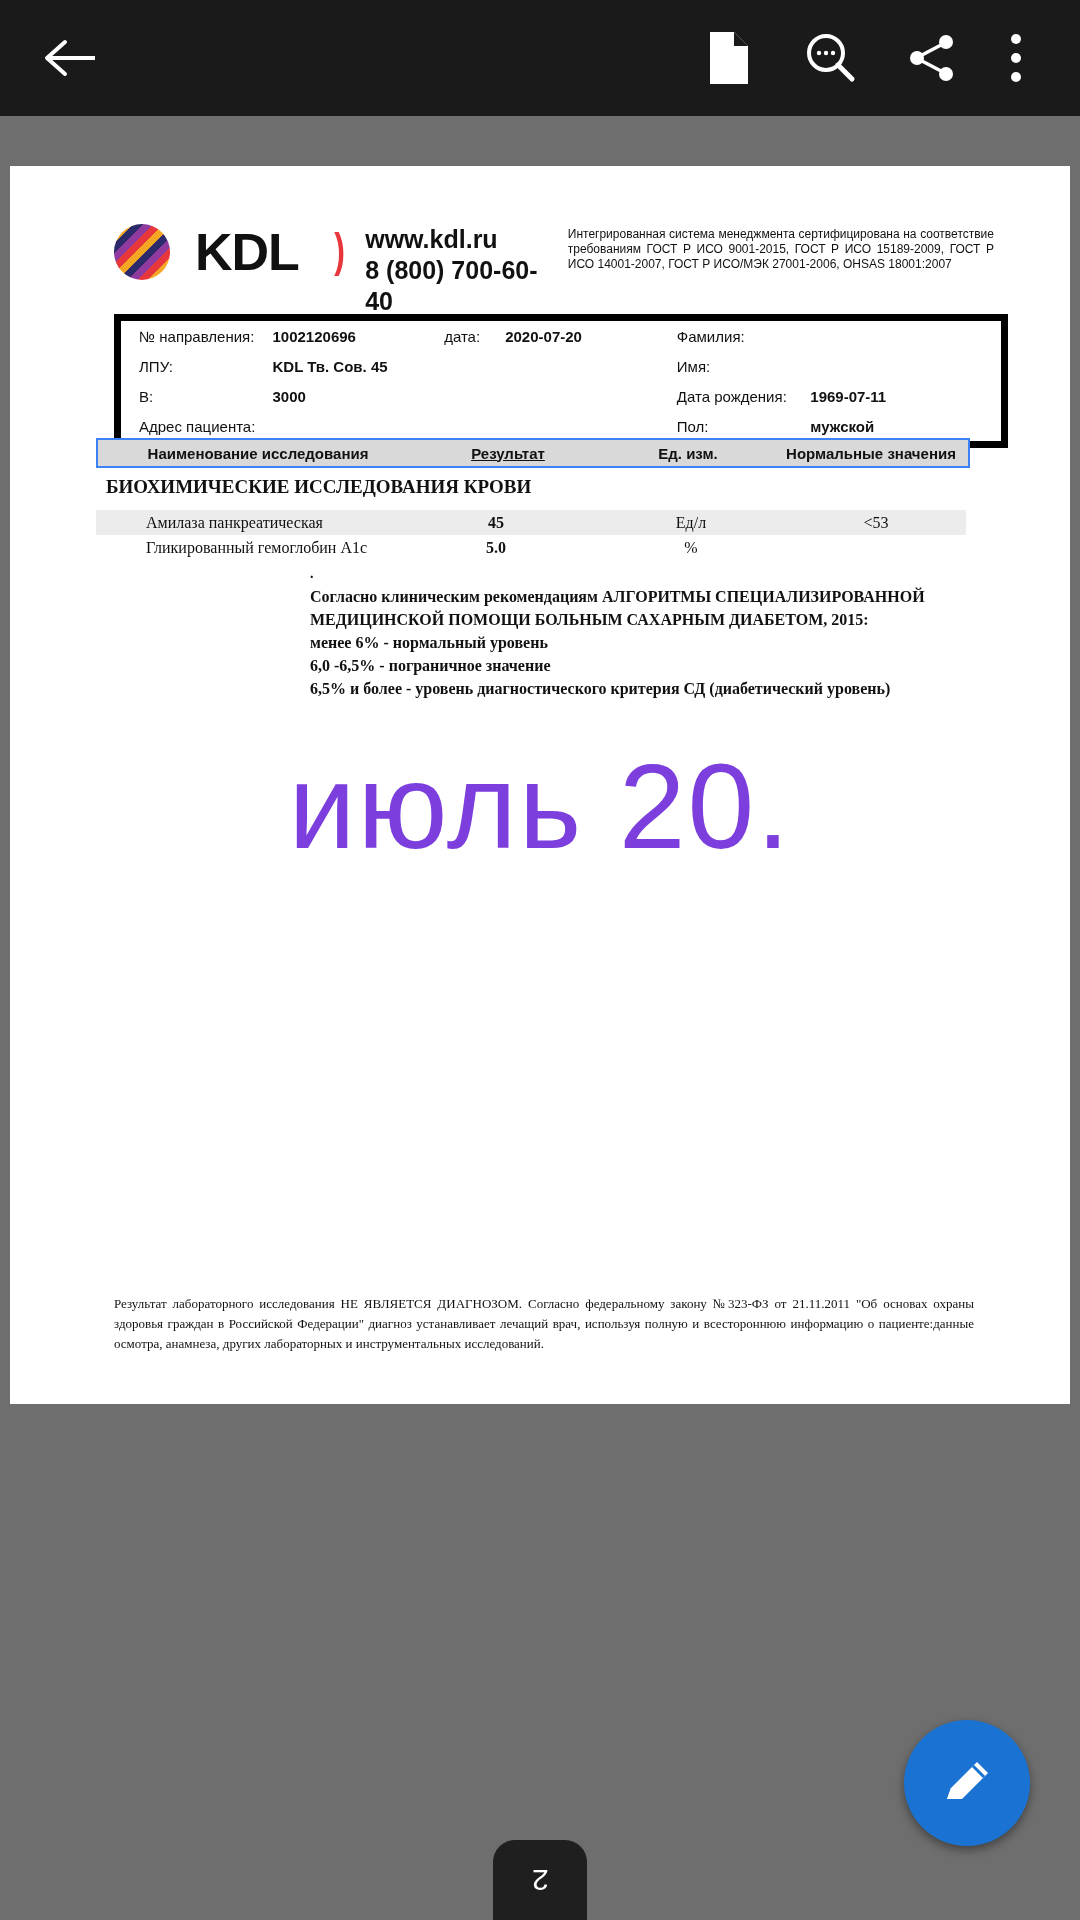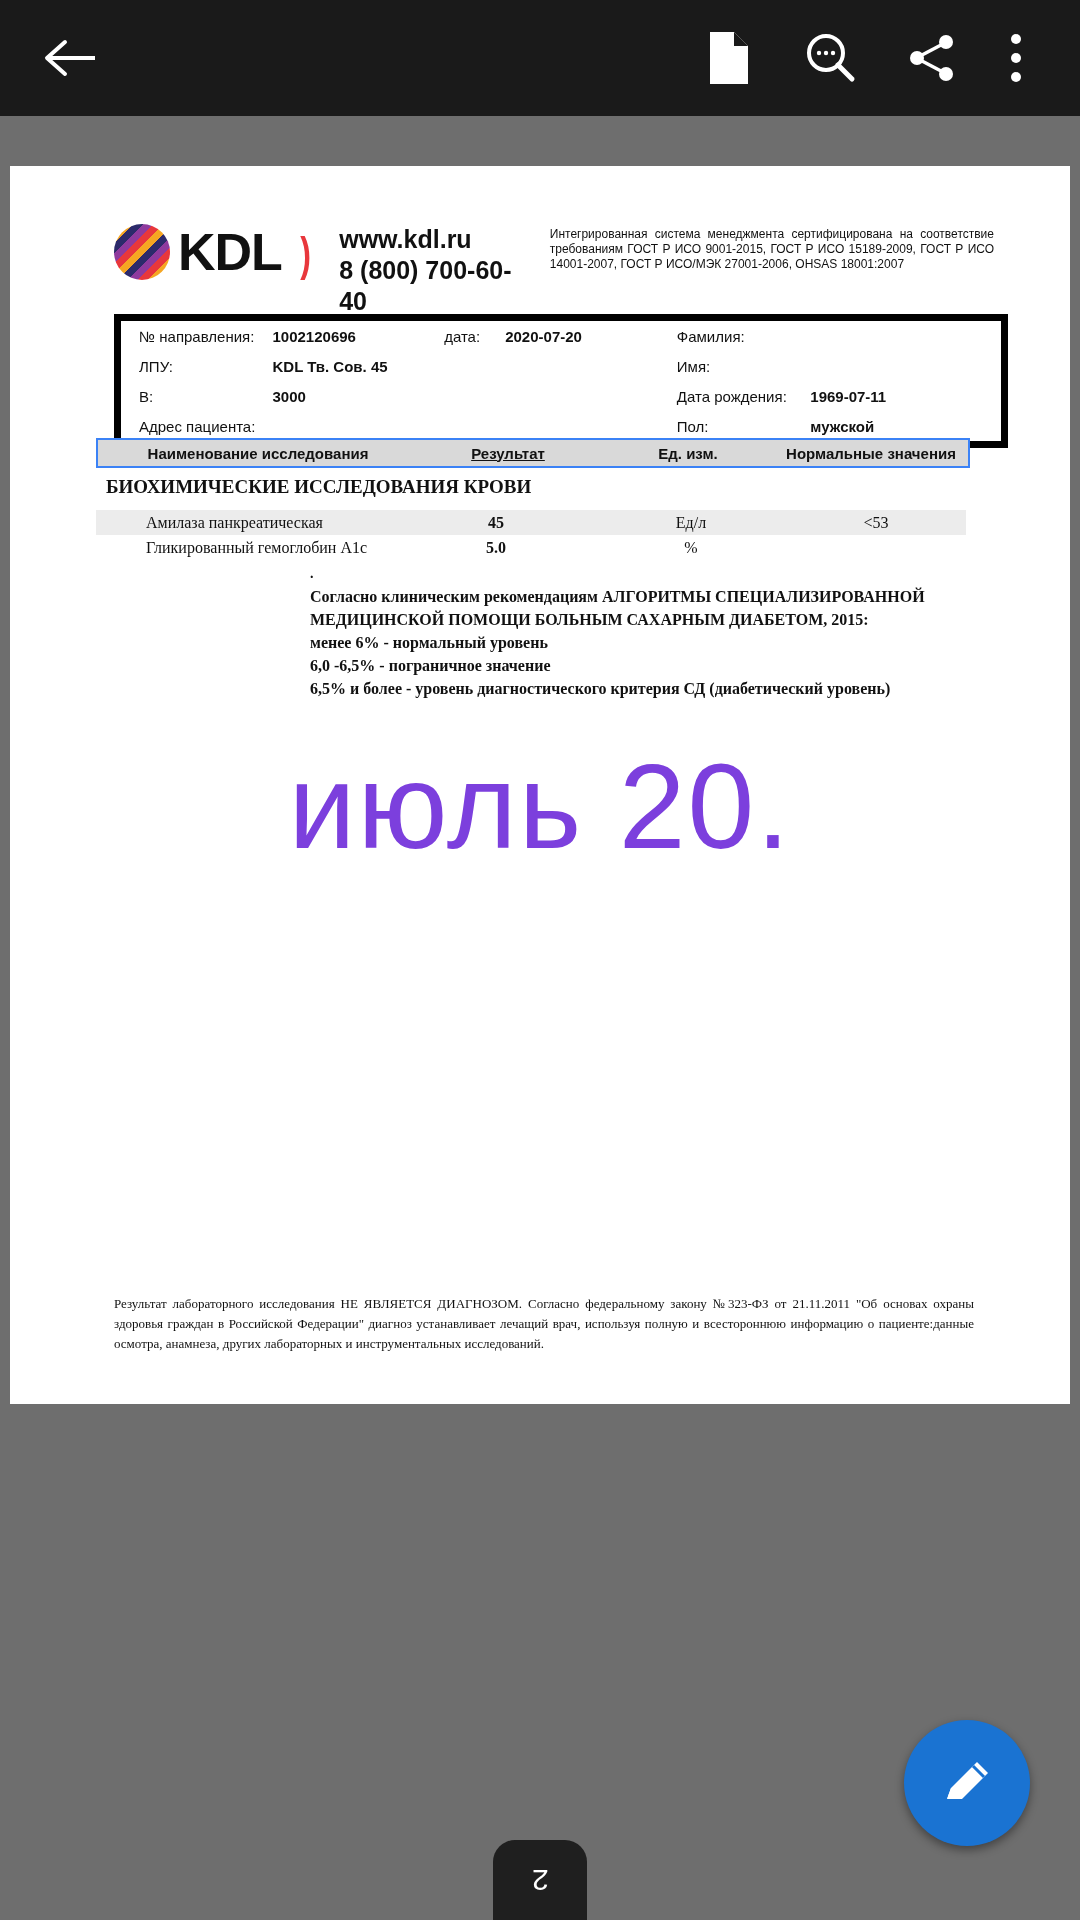--- a/index.html
+++ b/index.html
@@ -70,21 +70,22 @@
     position: absolute;
     top: 58px;
     left: 104px;
     width: 880px;
     height: 70px;
     display: flex;
     align-items: flex-start;
   }
   .logo-wrap {
     display: flex;
-    align-items: flex-end;
+    align-items: flex-start;
+    gap: 17px;
   }
   .logo-ball {
     width: 56px; height: 56px;
     border-radius: 50%;
     background:
       repeating-linear-gradient(135deg,
         #e8373c 0px, #e8373c 7px,
         #f5a623 7px, #f5a623 14px,
         #2c2a6b 14px, #2c2a6b 21px,
         #8e3a9e 21px, #8e3a9e 28px);
@@ -100,21 +101,21 @@
   }
   .logo-swish {
     font-size: 46px;
     color: #e8373c;
     margin-left: 16px;
     line-height: 52px;
     font-weight: bold;
     transform: scaleX(0.7);
   }
   .contact {
-    margin-left: 26px;
+    margin-left: 18px;
     font-family: "Liberation Sans", sans-serif;
     color: #111;
   }
   .contact .site { font-size: 25px; font-weight: bold; line-height: 31px; }
   .contact .phone { font-size: 25px; font-weight: bold; line-height: 31px; }
   .cert {
     margin-left: 13px;
     width: 450px;
     font-size: 12px;
     line-height: 15px;

